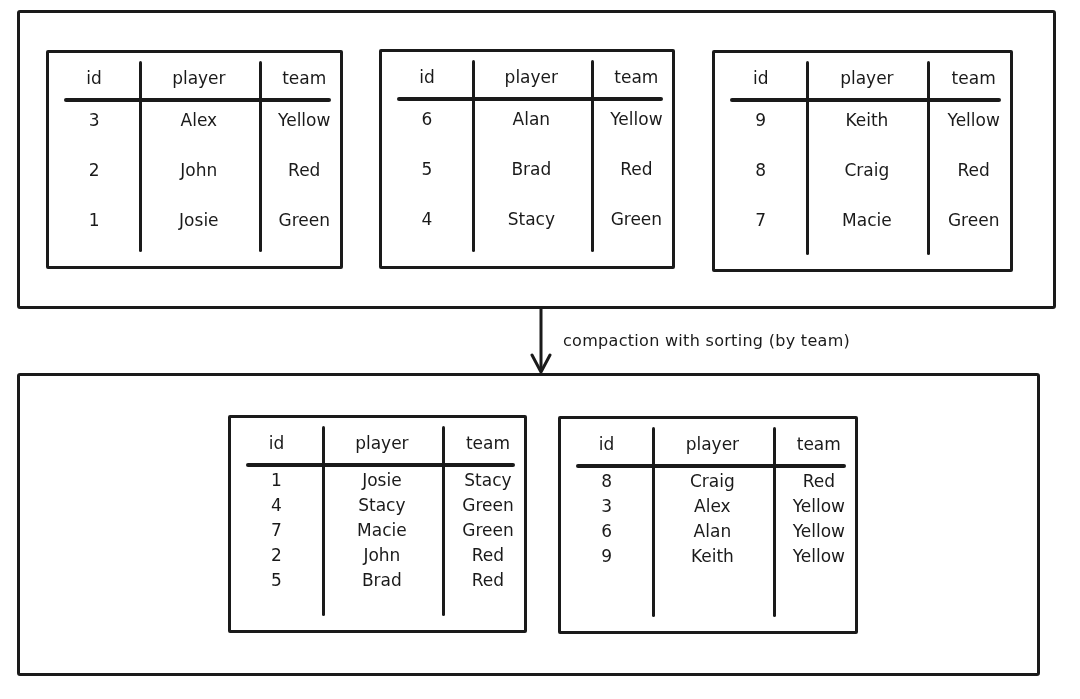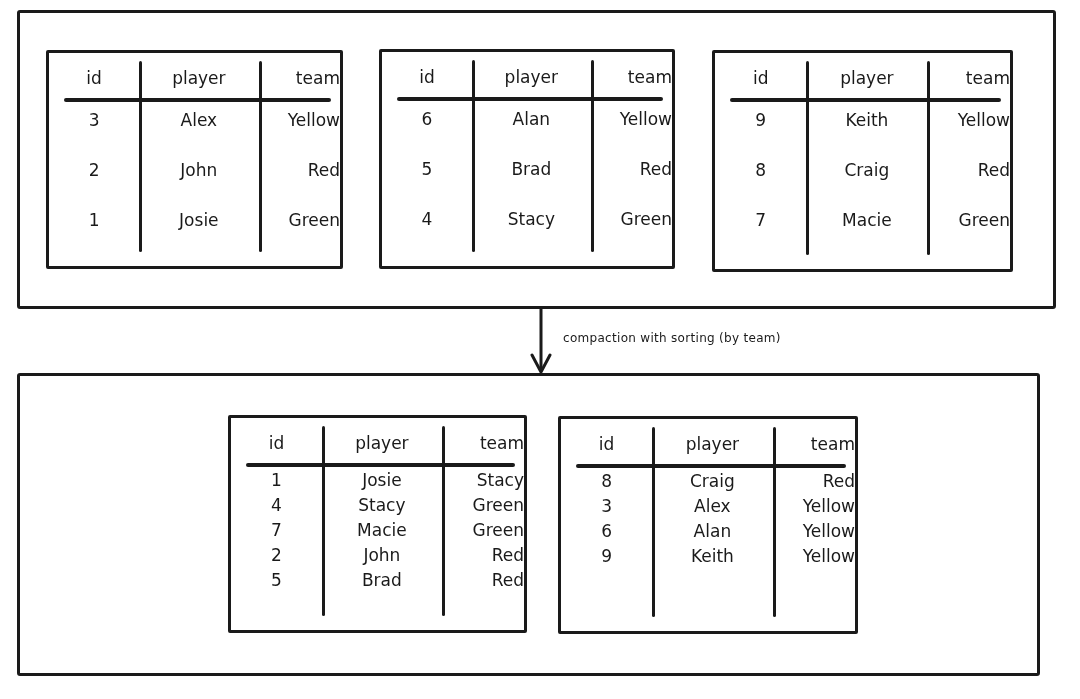--- a/index.html
+++ b/index.html
@@ -60,32 +60,32 @@
   .v1 { left:31%; }
   .v2 { left:72%; }
   .tbody { display:flex; flex-direction:column; }
   .roomy .tbody { padding-top:0; }
   .roomy .trow  { height:46px; margin-bottom:4px; }
   .tight .tbody { padding-top:5px; }
   .tight .trow  { height:25px; }
 
   .cell.c0 { text-align:center; }
   .cell.c1 { text-align:center; }
-  .cell.c2 { text-align:right; padding-left:10px; }
+  .cell.c2 { text-align:center; padding-left:10px; }
 
   .arrow-svg {
     position:absolute;
     left:527px; top:308px;
     width:28px; height:66px;
     color:var(--stroke);
   }
   .arrow-label {
     position:absolute;
     left:563px; top:331px;
-    font-size:12px;
+    font-size:16px;
     letter-spacing:0.3px;
     white-space:nowrap;
   }
 </style>
 </head>
 <body>
 
 <div class="stage">
 
   <div class="outer-box outer-top"></div>

